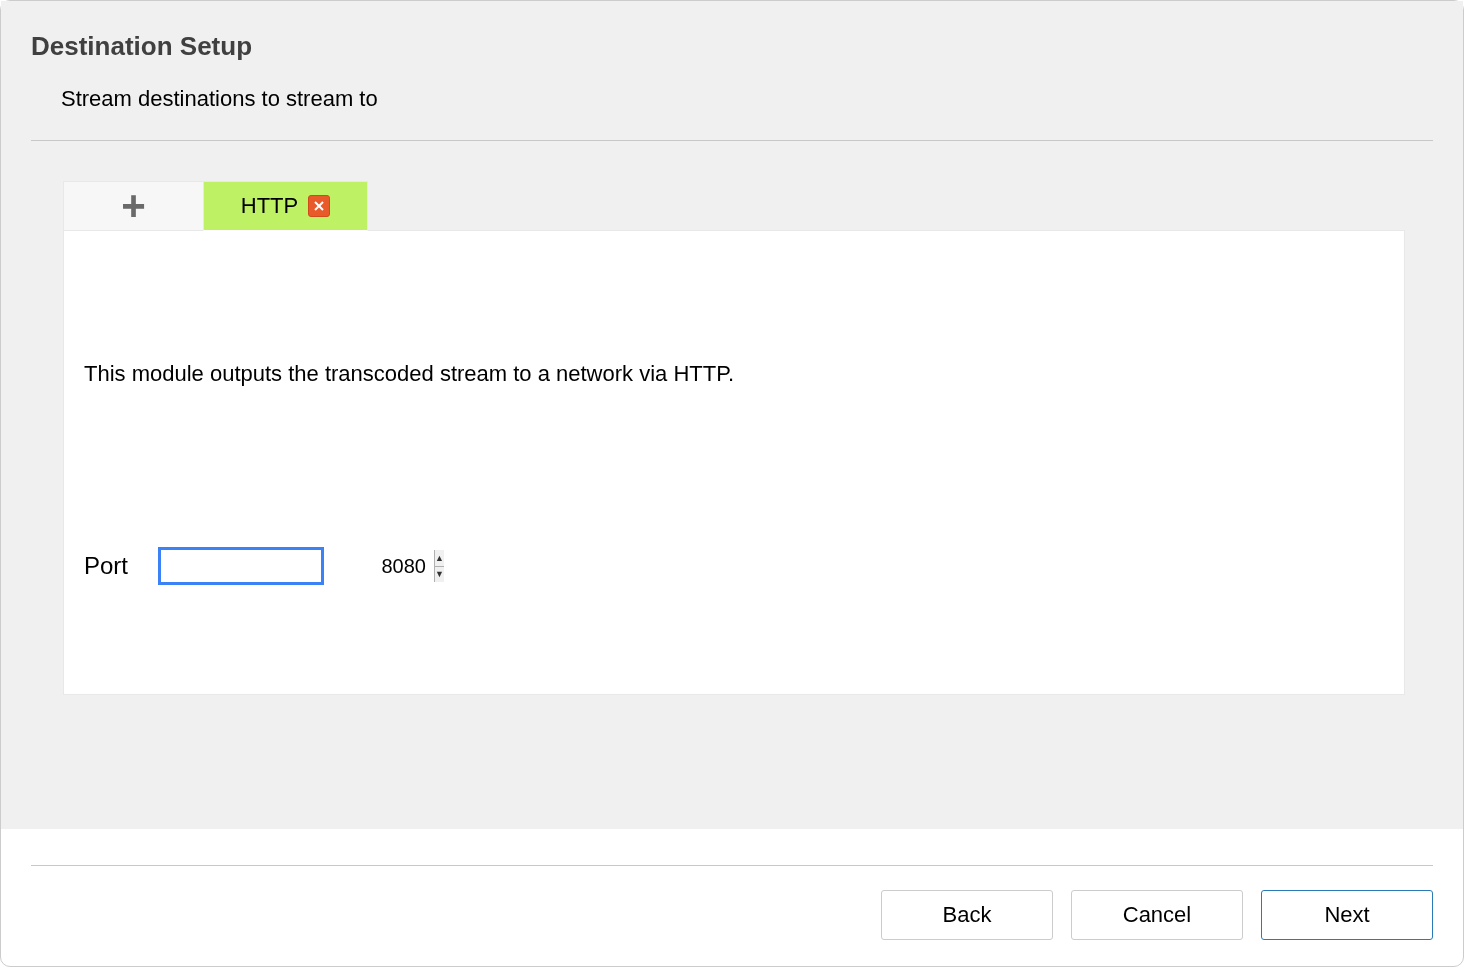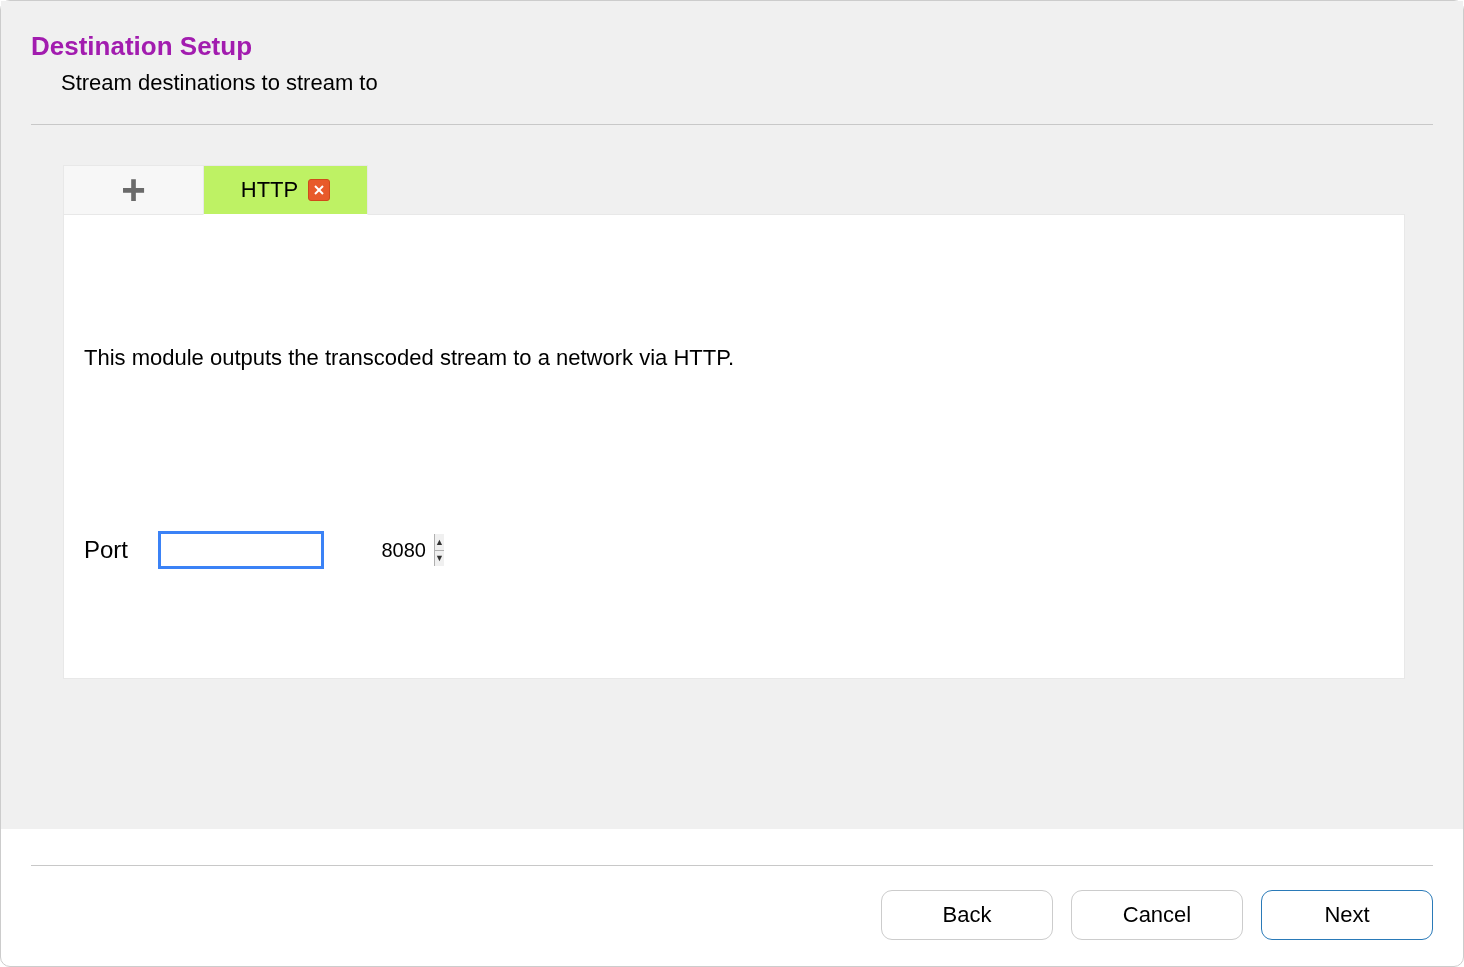--- a/index.html
+++ b/index.html
@@ -56,22 +56,22 @@
     .content {
       flex: 1;
       background: #f0f0f0;
       padding: 30px 30px 0 30px;
       display: flex;
       flex-direction: column;
     }
     .heading {
       font-size: 26px;
       font-weight: bold;
-      color: #a21caf;
-      margin-bottom: 8px;
+      color: #404040;
+      margin-bottom: 24px;
     }
     .subheading {
       font-size: 22px;
       color: #000000;
       margin-left: 30px;
       margin-bottom: 28px;
     }
     .hr {
       border: none;
       border-top: 1px solid #c8c8c8;
@@ -214,21 +214,21 @@
       padding: 0 30px 26px 0;
     }
     .btn {
       min-width: 172px;
       height: 50px;
       border: 1px solid #cccccc;
       background: #ffffff;
       font-size: 22px;
       color: #000000;
       cursor: pointer;
-      border-radius: 11px;
+      border-radius: 3px;
       font-family: inherit;
       text-align: center;
     }
     .btn.primary {
       border: 1.5px solid #2a7ab8;
     }
   </style>
 </head>
 <body>
 

